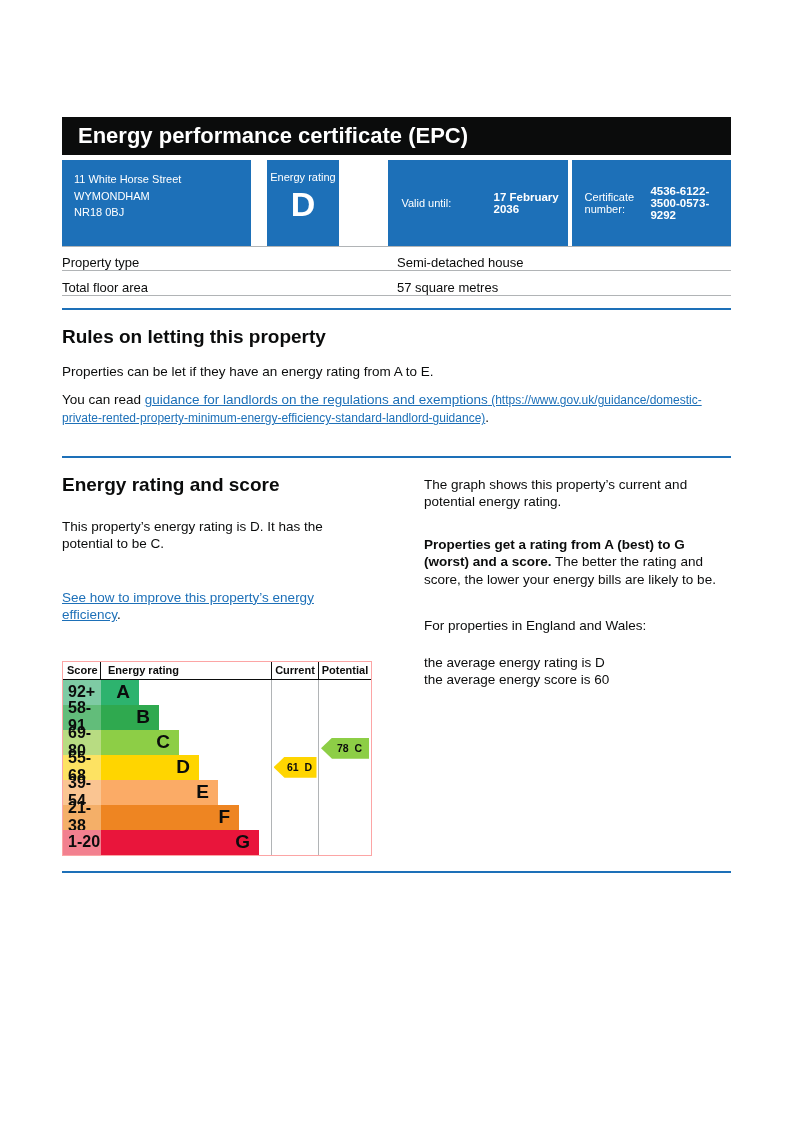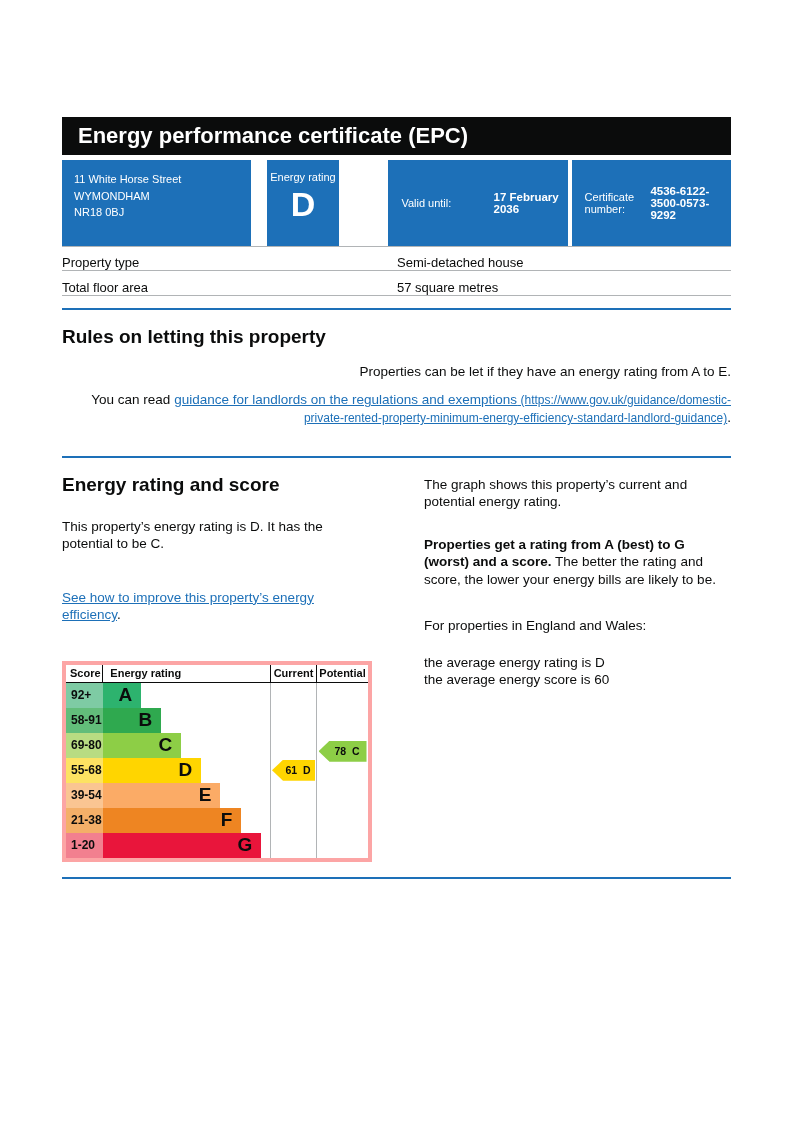--- a/index.html
+++ b/index.html
@@ -31,44 +31,44 @@
   
   .details-table { margin-bottom: 12px; }
   .details-row { display: flex; align-items: flex-end; height: 25px; border-bottom: 1px solid #b1b4b6; font-size: 13px; }
   .details-row:first-child { border-top: 1px solid #b1b4b6; }
   .details-row .lbl { width: 335px; }
   .blue-rule { border: none; border-top: 2px solid #1d70b8; }
   
   .section-h { font-size: 19px; font-weight: bold; }
   .rules-section { margin-top: 16px; }
   .rules-section .section-h { margin-bottom: 15px; }
-  .rules-section p { margin-top: 10px; line-height: 1.35; text-align: right; }
+  .rules-section p { margin-top: 10px; line-height: 1.35; }
   a { color: #1d70b8; }
   .url-part { font-size: 12px; }
   .hr2 { margin-top: 28px; }
   
   .two-col { display: flex; margin-top: 16px; align-items: flex-start; }
   .col-left { width: 310px; margin-right: 52px; }
   .col-right { width: 307px; padding-top: 2px; }
   .col-left .section-h { margin-bottom: 22px; }
   .col-left p { line-height: 1.3; }
   .improve-link-p { margin-top: 36px; line-height: 1.3; }
   .col-right p { line-height: 1.3; }
   .p-gap { margin-top: 25px; }
   .p-gap2 { margin-top: 29px; }
   .p-gap3 { margin-top: 19px; }
   
-  .epc-chart { margin-top: 37px; width: 310px; border: 4px solid #fca5a5; }
+  .epc-chart { margin-top: 37px; width: 310px; border: 1px solid #fca5a5; }
   .epc-head { display: flex; height: 18px; border-bottom: 1px solid #0b0c0c; font-size: 11px; font-weight: bold; align-items: center; }
   .epc-head .score-h { width: 38px; padding-left: 4px; border-right: 1px solid #0b0c0c; height: 100%; display: flex; align-items: center; }
   .epc-head .rating-h { width: 170px; padding-left: 7px; height: 100%; display: flex; align-items: center; }
   .epc-head .cur-h { width: 47px; border-left: 1px solid #0b0c0c; height: 100%; display: flex; align-items: center; justify-content: center; }
   .epc-head .pot-h { width: 53px; border-left: 1px solid #0b0c0c; height: 100%; display: flex; align-items: center; justify-content: center; }
   .epc-row { display: flex; height: 25px; }
-  .score-cell { width: 38px; display: flex; align-items: center; padding-left: 5px; font-size: 12px; font-weight: bold; }
+  .score-cell { width: 38px; display: flex; align-items: center; padding-left: 5px; font-size: 16px; font-weight: bold; }
   .band-area { width: 170px; }
   .band-bar { height: 100%; display: flex; align-items: center; justify-content: flex-end; padding-right: 9px; }
   .band-letter { font-size: 19px; font-weight: bold; }
   .cur-cell { width: 47px; border-left: 1px solid #b1b4b6; display: flex; align-items: center; justify-content: center; }
   .pot-cell { width: 53px; border-left: 1px solid #b1b4b6; display: flex; align-items: center; justify-content: center; }
   .epc-arrow {
     width: 43px; height: 21px;
     display: flex; align-items: center; justify-content: center;
     padding-left: 9px; font-size: 10.5px; font-weight: bold;
     clip-path: polygon(0 50%, 11px 0, 100% 0, 100% 100%, 11px 100%);

